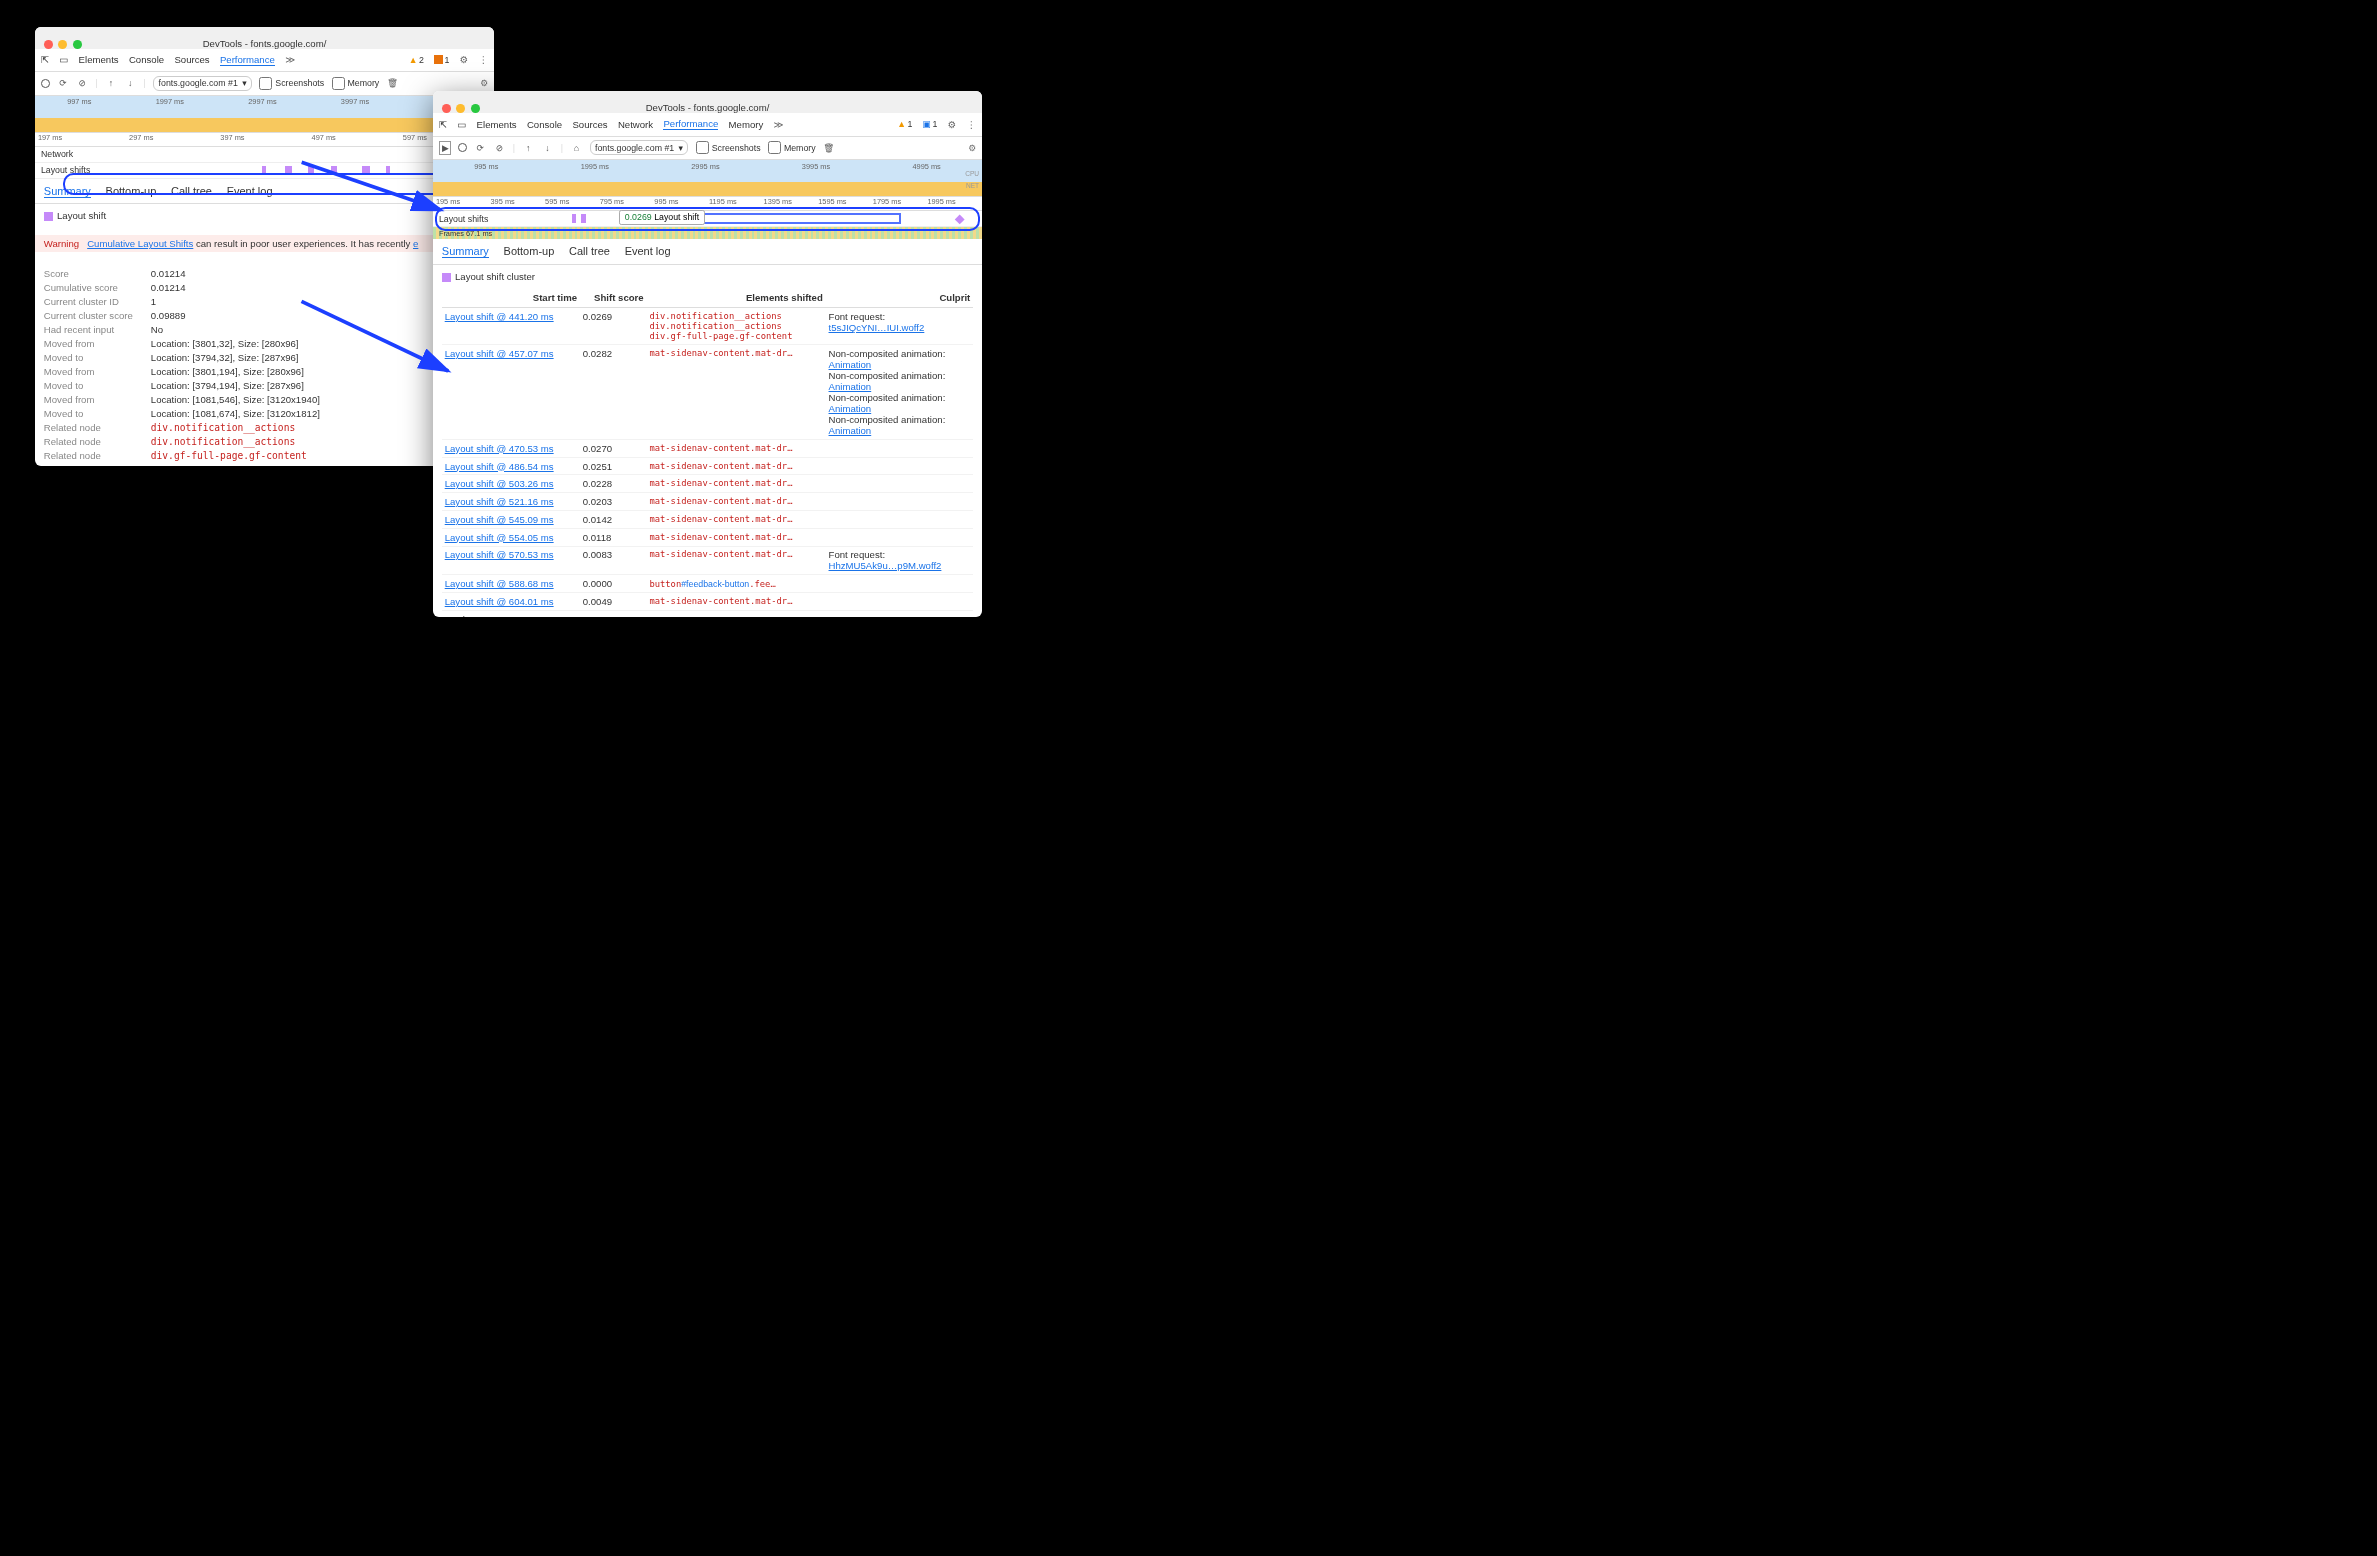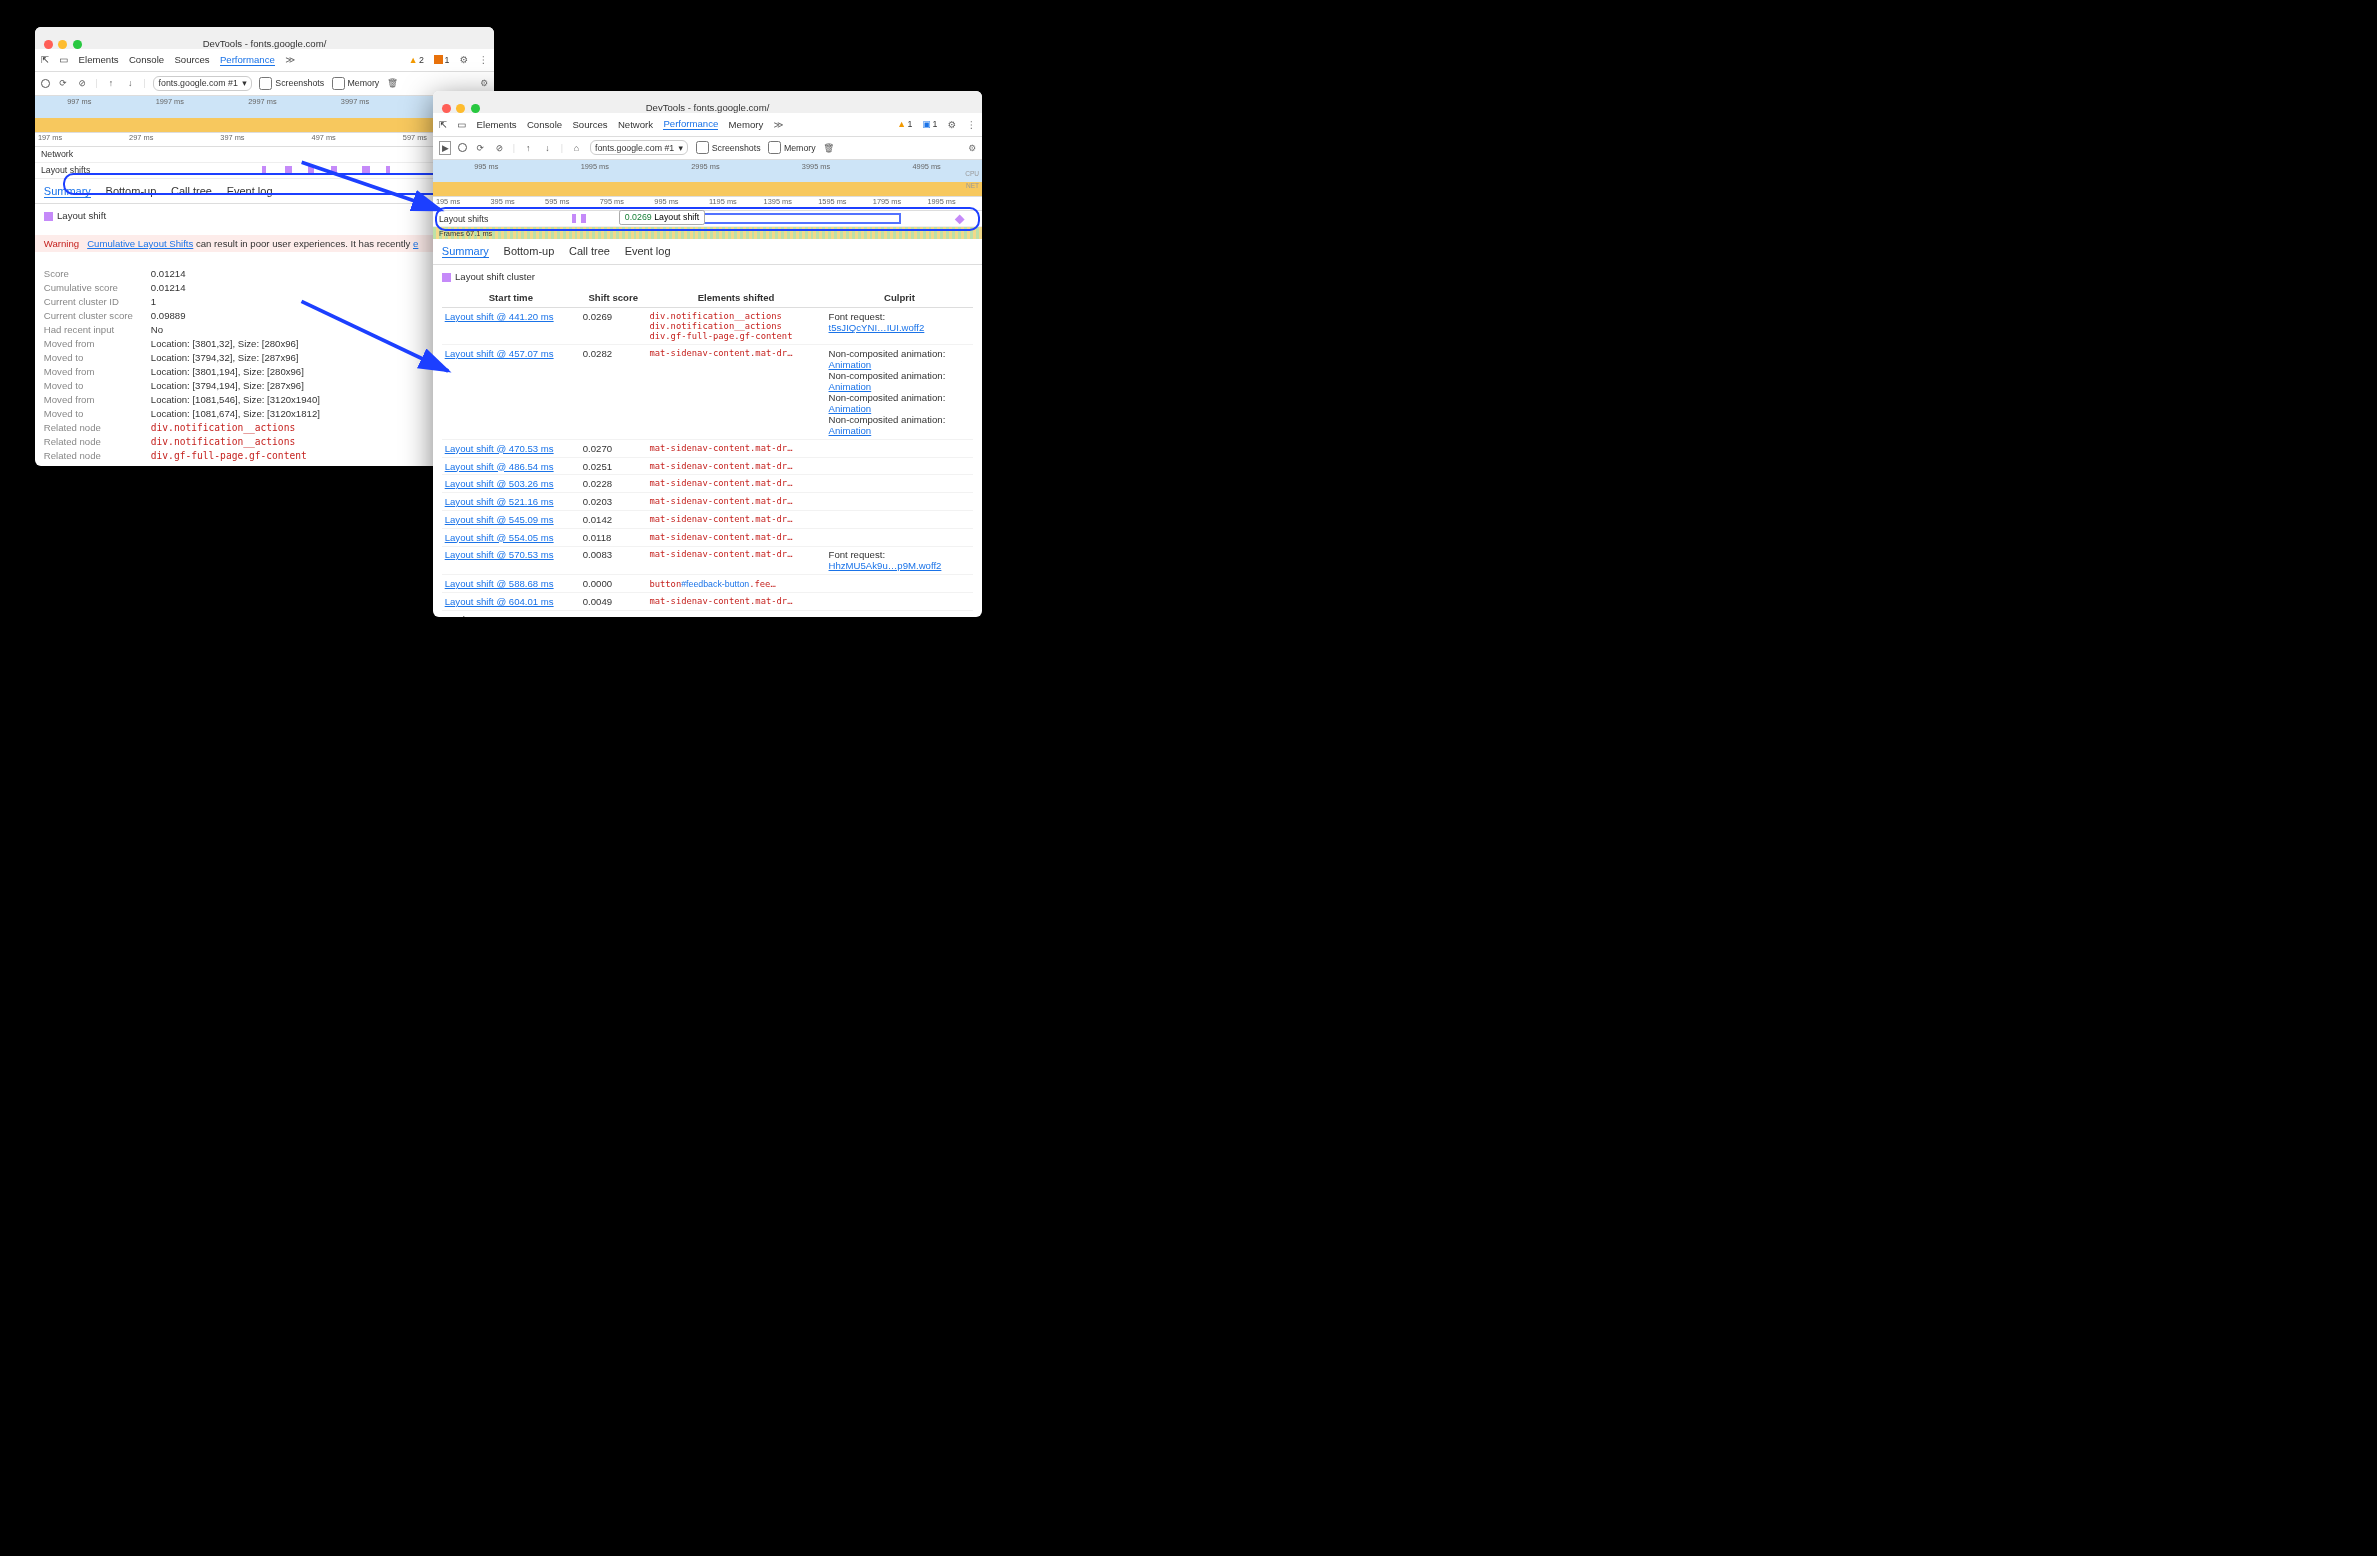--- a/index.html
+++ b/index.html
@@ -44,21 +44,21 @@
 .details { padding: 5.9px 8.8px; font-size: 9.6px; color: #333; overflow: auto; }
 .swatch { width: 8.8px; height: 8.8px; background: #c58af9; display: inline-block; margin-right: 4.4px; vertical-align: middle; }
 .warning-row { background: #fdecea; padding: 2.9px 0; margin: 14px -8.8px; padding-left: 8.8px; }
 .warning-row .wlabel { color: #c5221f; }
 .warning-row a { color: #1a73e8; text-decoration: underline; }
 .kv { display: flex; padding: 1.5px 0; }
 .kv .k { color: #888; width: 107px; flex-shrink: 0; }
 .kv .v { color: #333; }
 .kv .v.mono { font-family: monospace; color: #c5221f; }
 .cluster-table { width: 100%; border-collapse: collapse; font-size: 9.6px; margin-top: 5.9px; }
-.cluster-table th { text-align: center; font-weight: 600; padding: 4.4px 2.9px; border-bottom: 0.7px solid #ddd; }
+.cluster-table th { text-align: right; font-weight: 600; padding: 4.4px 2.9px; border-bottom: 0.7px solid #ddd; }
 .cluster-table td { padding: 2.9px 2.9px; vertical-align: top; border-bottom: 0.7px solid #f2f2f2; }
 .cluster-table a { color: #1a73e8; text-decoration: underline; }
 .culprit-line { color: #333; }
 .dom-node { color: #c5221f; font-family: monospace; font-size: 8.8px; }
 .selector { color: #1a73e8; }
 .tooltip { position: absolute; background: #fff; border: 0.7px solid #aaa; padding: 1.5px 4.4px; font-size: 8.8px; border-radius: 2.2px; z-index: 5; }
 .tooltip .score { color: #188038; }
 .arrow-svg { position: absolute; pointer-events: none; z-index: 3; }
 .frames-row { height: 11.8px; background: repeating-linear-gradient(90deg, #bce1a8, #bce1a8 2.9px, #f2d98a 2.9px, #f2d98a 5.9px); font-size: 7.4px; padding-left: 5.9px; color: #333; display:flex; align-items:center;}
 .net-cpu { position:absolute; right: 2.9px; font-size: 6.6px; color: #999;}

